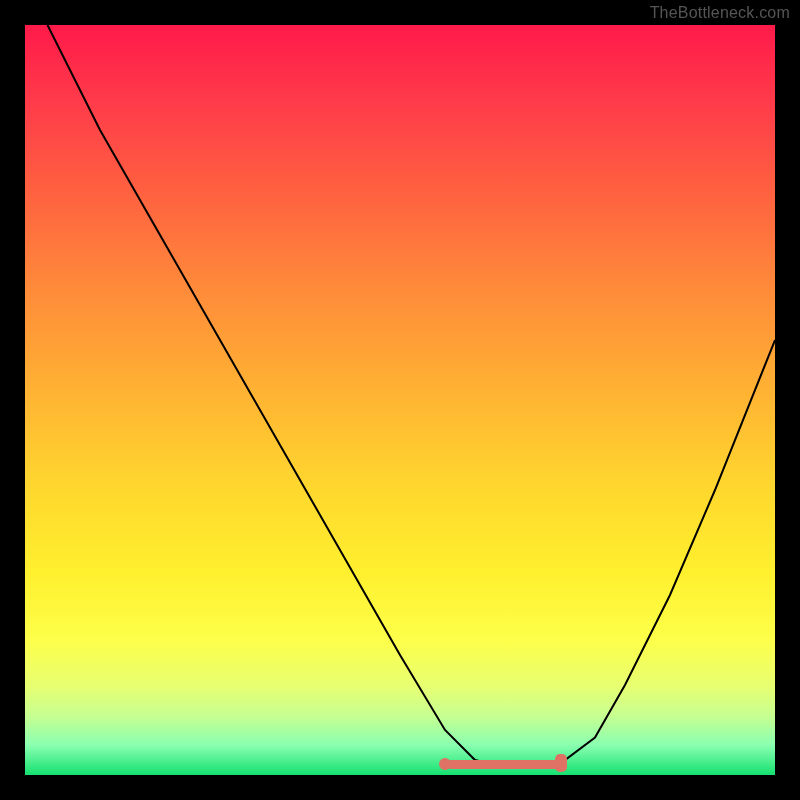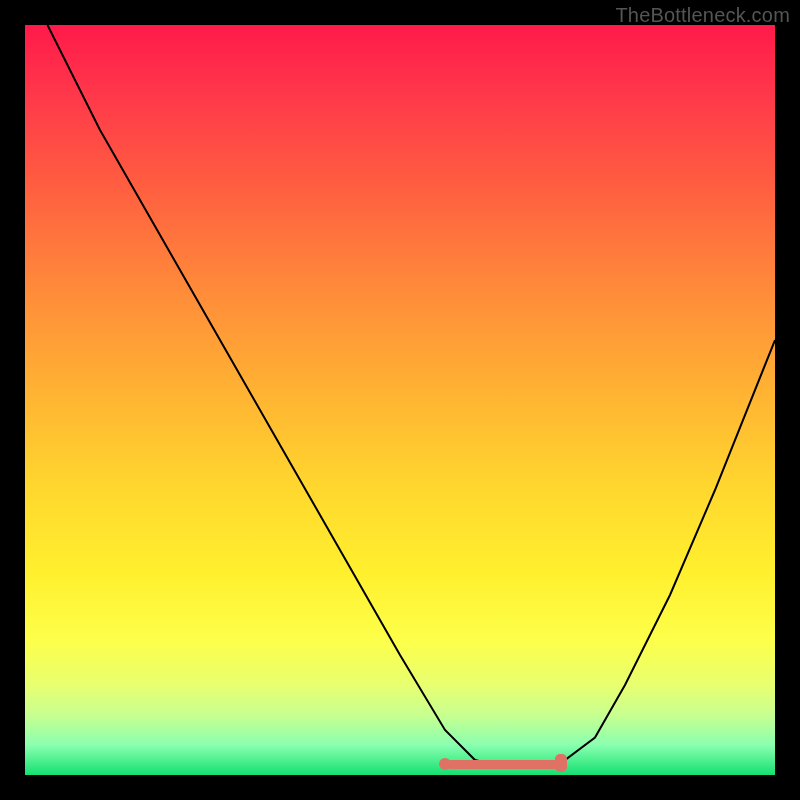--- a/index.html
+++ b/index.html
@@ -29,21 +29,21 @@
       #e8ff70 88%,
       #c8ff90 92%,
       #8affb0 96%,
       #14e070 100%);
   }
   .watermark {
     position: absolute;
     top: 4px;
     right: 10px;
     color: #555;
-    font-size: 20px;
+    font-size: 16px;
     font-weight: 500;
     letter-spacing: 0.2px;
   }
   svg.curve {
     position: absolute;
     left: 0;
     top: 0;
     width: 750px;
     height: 750px;
   }

